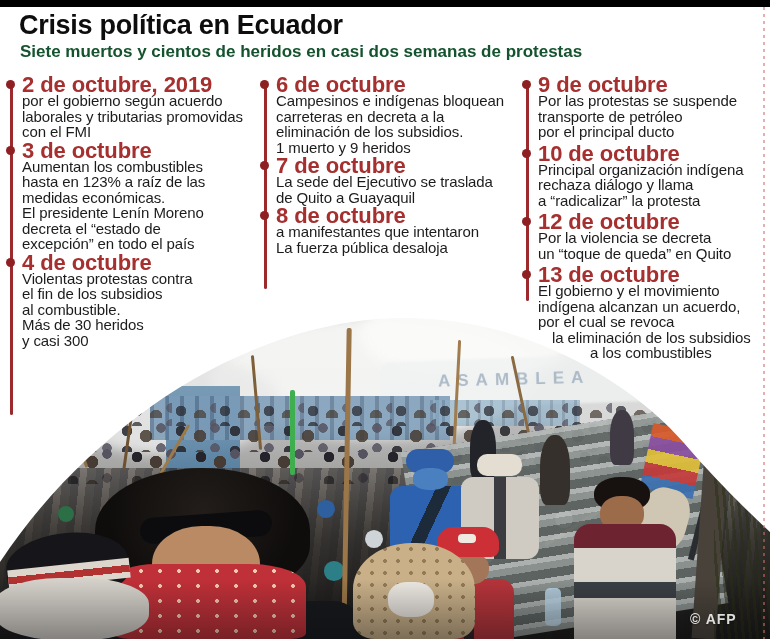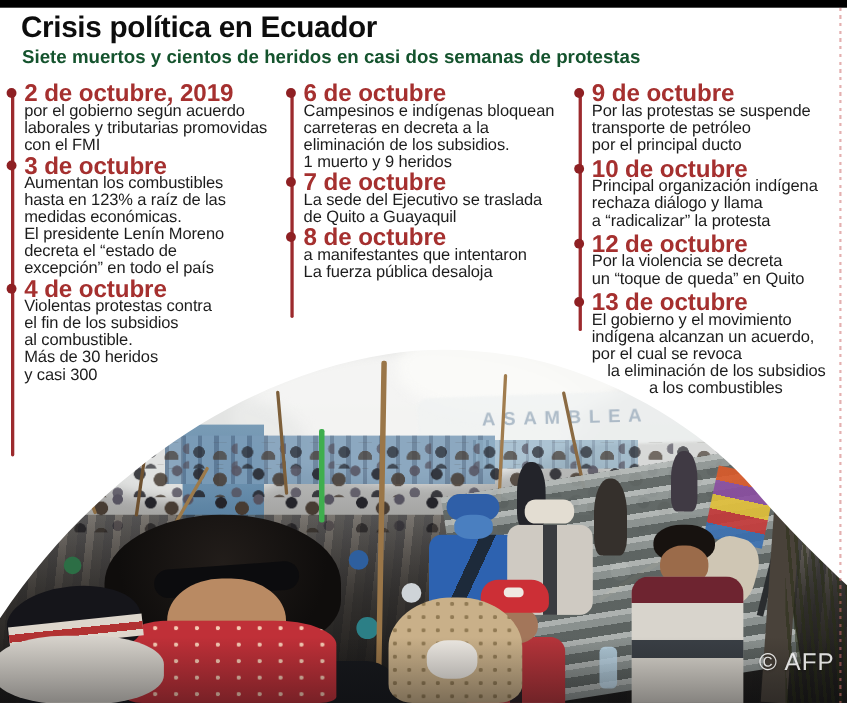--- a/index.html
+++ b/index.html
@@ -107,21 +107,21 @@
     background-image:linear-gradient(180deg,#6e2430 0 24px,rgba(0,0,0,0) 24px 58px,#3a3f45 58px 74px,rgba(0,0,0,0) 74px);}
   .fgG-sack{left:640px;top:188px;width:48px;height:62px;background:#cfc6b4;border-radius:40%;transform:rotate(15deg);}
   .fgG-bottle{left:545px;top:288px;width:16px;height:38px;background:#bcd8ea;border-radius:5px;opacity:.85;}
   .wiphala{left:646px;top:128px;width:54px;height:66px;transform:rotate(12deg);opacity:.92;
     background:linear-gradient(180deg,#d85a2a 0 20%,#8a4ea0 20% 40%,#e0bf3a 40% 60%,#c43a3a 60% 80%,#3a6fb0 80% 100%);}
   .red-flag{left:694px;top:44px;width:40px;height:28px;background:#a5342e;transform:rotate(8deg);opacity:.9;}
   .vignette{left:0;top:279px;width:770px;height:60px;background:linear-gradient(180deg,rgba(10,10,12,0),rgba(10,10,12,.4));}
   .dome{position:absolute;left:0;top:0;z-index:60;pointer-events:none;}
   .credit{position:absolute;left:100px;top:306px;z-index:70;font-size:15px;font-weight:bold;font-style:italic;
     color:#e3ded6;letter-spacing:.2px;text-shadow:0 1px 2px rgba(0,0,0,.45);}
-  .afp-logo{position:absolute;left:690px;top:289px;z-index:70;font-size:22px;font-weight:400;
+  .afp-logo{position:absolute;left:690px;top:311px;z-index:70;font-size:14px;font-weight:700;
     color:rgba(255,255,255,.85);letter-spacing:1px;text-shadow:0 1px 2px rgba(0,0,0,.3);}
   .edge-dots{position:absolute;right:5px;top:7px;width:2px;height:632px;z-index:99;
     background:repeating-linear-gradient(180deg,rgba(205,110,110,.55) 0 3px,rgba(0,0,0,0) 3px 7px);}
 </style>
 </head>
 <body>
 
 <div class="infographic">
   <div class="topbar"></div>
   <h1 class="title">Crisis política en Ecuador</h1>

